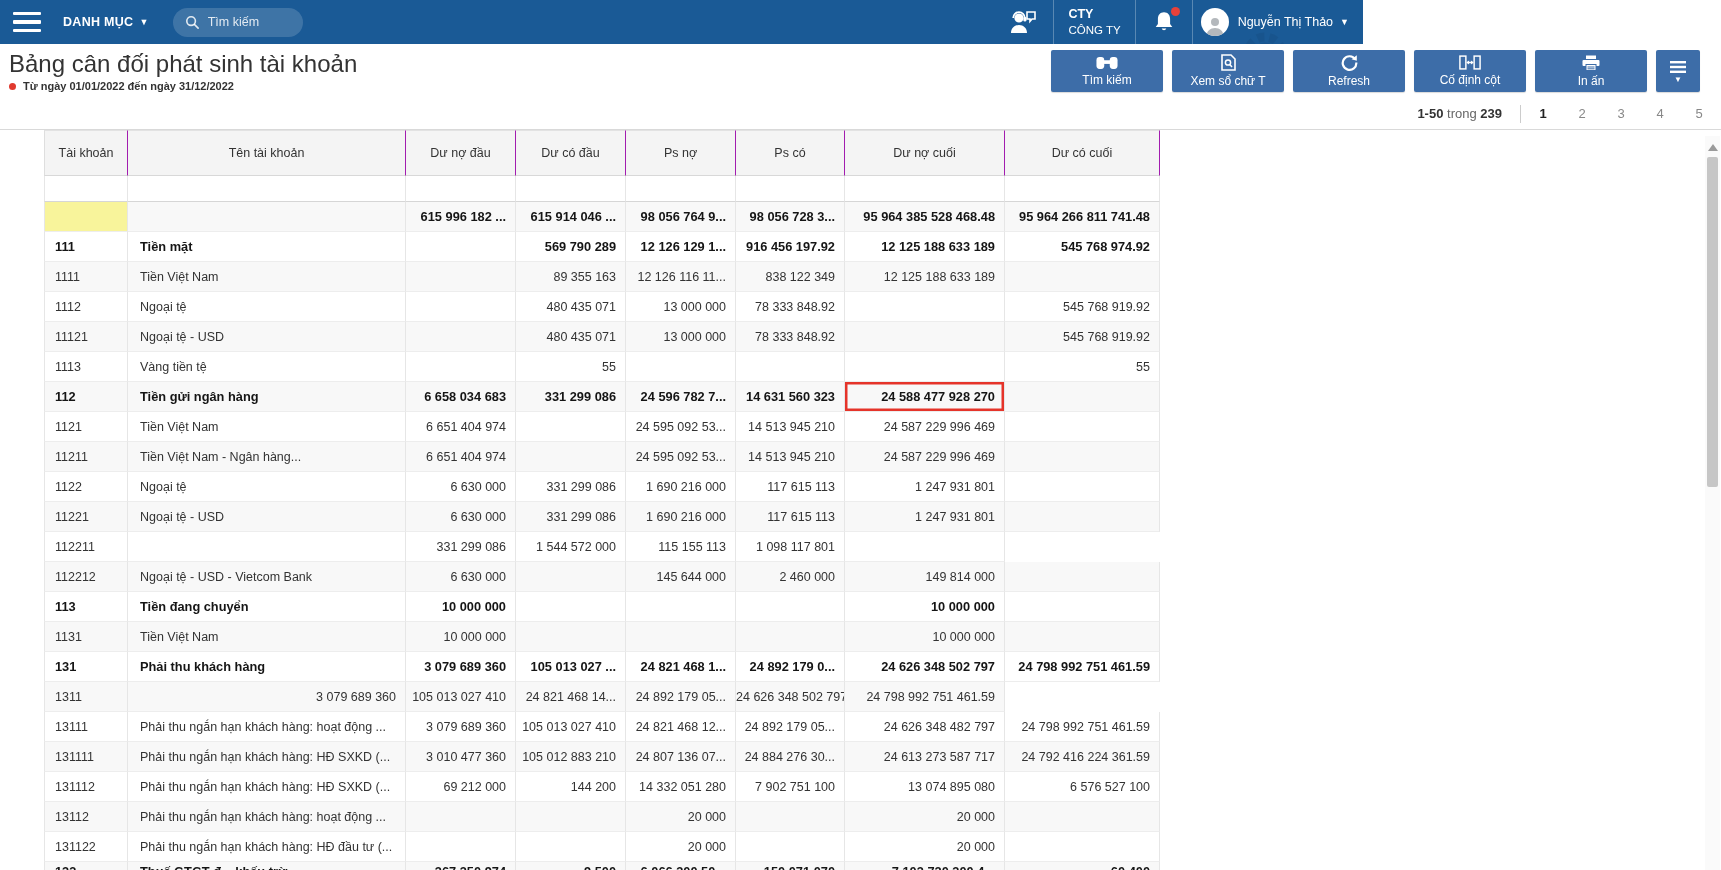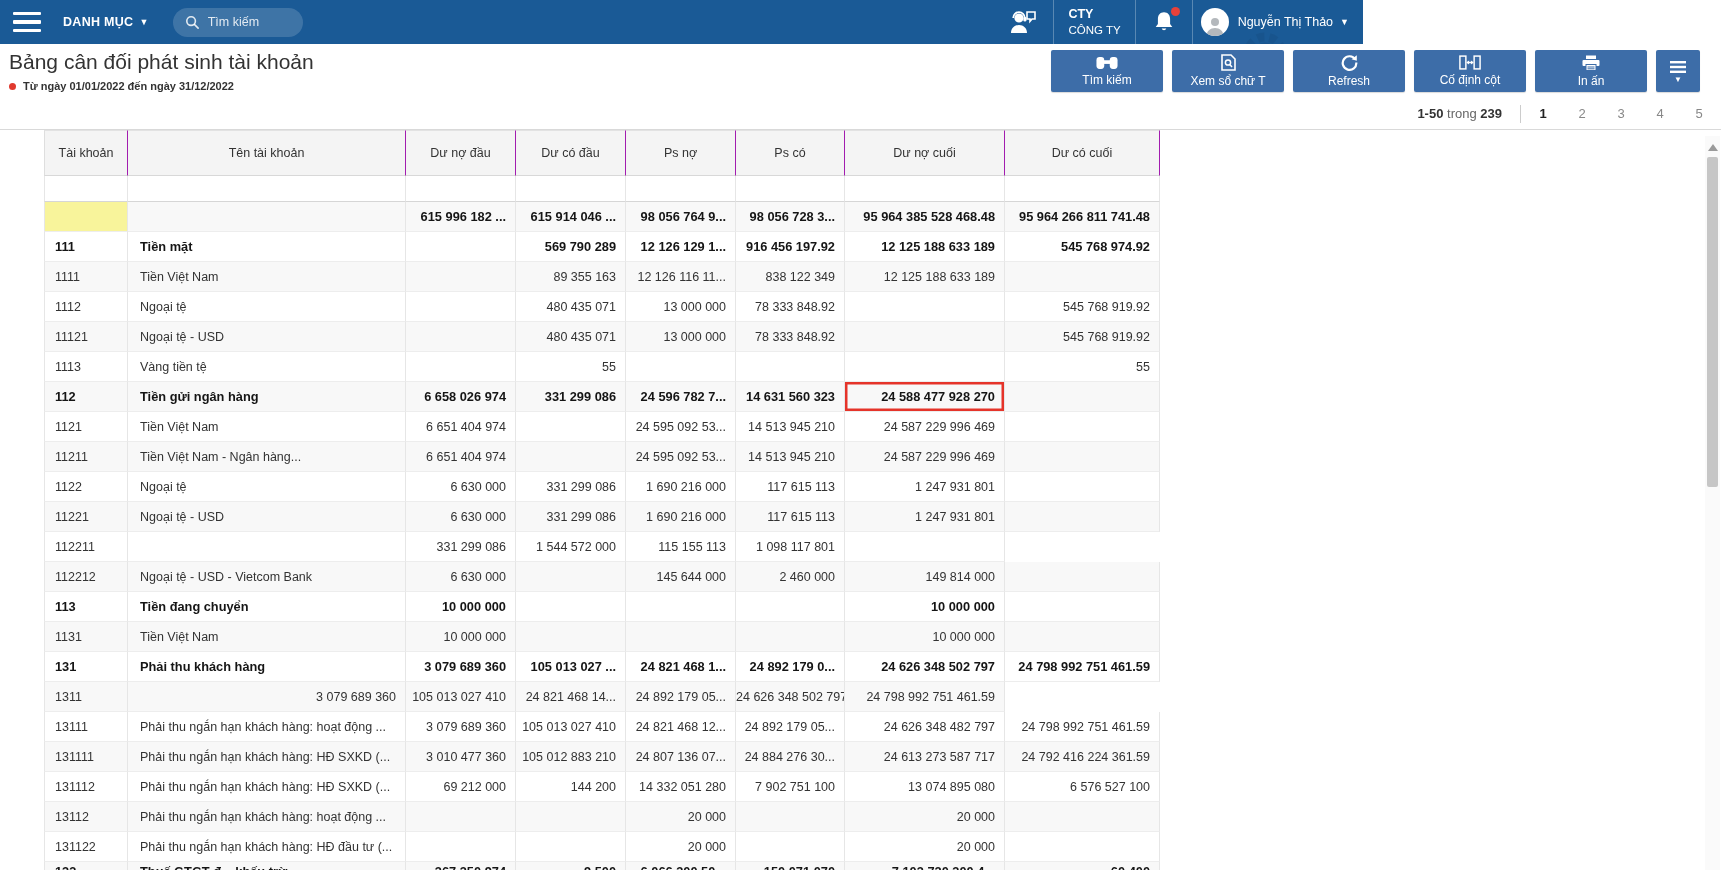--- a/index.html
+++ b/index.html
@@ -24,21 +24,21 @@
   .company .c1{font-weight:700;font-size:12.5px;}
   .company .c2{font-size:11.5px;}
   .belldot{position:absolute;top:7px;right:12px;width:9px;height:9px;border-radius:50%;background:#e8413a;}
   .user{display:flex;align-items:center;height:44px;padding:0 14px 0 8px;cursor:pointer;position:relative;}
   .avatar{width:28px;height:28px;border-radius:50%;background:#fff;display:flex;align-items:flex-end;justify-content:center;overflow:hidden;margin-right:9px;}
   .user .uname{color:#fff;font-size:12.5px;}
   .user .caret{color:#fff;font-size:9px;margin-left:7px;}
   .gearmark{position:absolute;right:70px;top:14px;opacity:.5;pointer-events:none;}
   
   .pagehead{position:absolute;left:0;top:44px;width:1721px;height:54px;}
-  .ptitle{position:absolute;left:9px;top:6px;font-size:21px;color:#333;}
+  .ptitle{position:absolute;left:9px;top:6px;font-size:24px;color:#333;}
   .subtitle{position:absolute;left:9px;top:36px;display:flex;align-items:center;font-size:11px;font-weight:700;color:#333;}
   .reddot{width:7px;height:7px;border-radius:50%;background:#e0392e;margin-right:7px;}
   .toolbar{position:absolute;right:21px;top:6px;display:flex;gap:9px;}
   .tbtn{height:42px;min-width:88px;padding:0 12px;background:#3d6da8;border-radius:2px;display:flex;flex-direction:column;align-items:center;justify-content:center;gap:3px;color:#fff;font-size:12px;cursor:pointer;box-shadow:0 1px 1px rgba(0,0,0,.15);}
   .tbtn.small{min-width:44px;padding:0;}
   .tbtn svg{display:block;}
   
   .pagerow{position:absolute;left:0;top:98px;width:1721px;height:32px;display:flex;align-items:center;justify-content:flex-end;border-bottom:1px solid #d9d9d9;box-sizing:border-box;padding-left:28px;}
   .rangelabel{font-size:13px;color:#666;margin-right:18px;}
   .rangelabel b{color:#333;}
@@ -293,21 +293,21 @@
         <div class="cell c-num"></div>
         <div class="cell c-num">55</div>
         <div class="cell c-num"></div>
         <div class="cell c-num"></div>
         <div class="cell c-num"></div>
         <div class="cell c-num">55</div>
       </div>
       <div class="trow grid alt bold">
         <div class="cell c-code">112</div>
         <div class="cell c-name">Tiền gửi ngân hàng</div>
-        <div class="cell c-num">6 658 026 974</div>
+        <div class="cell c-num">6 658 034 683</div>
         <div class="cell c-num">331 299 086</div>
         <div class="cell c-num">24 596 782 7...</div>
         <div class="cell c-num">14 631 560 323</div>
         <div class="cell c-num redbox">24 588 477 928 270</div>
         <div class="cell c-num"></div>
       </div>
       <div class="trow grid">
         <div class="cell c-code">1121</div>
         <div class="cell c-name">Tiền Việt Nam</div>
         <div class="cell c-num">6 651 404 974</div>

